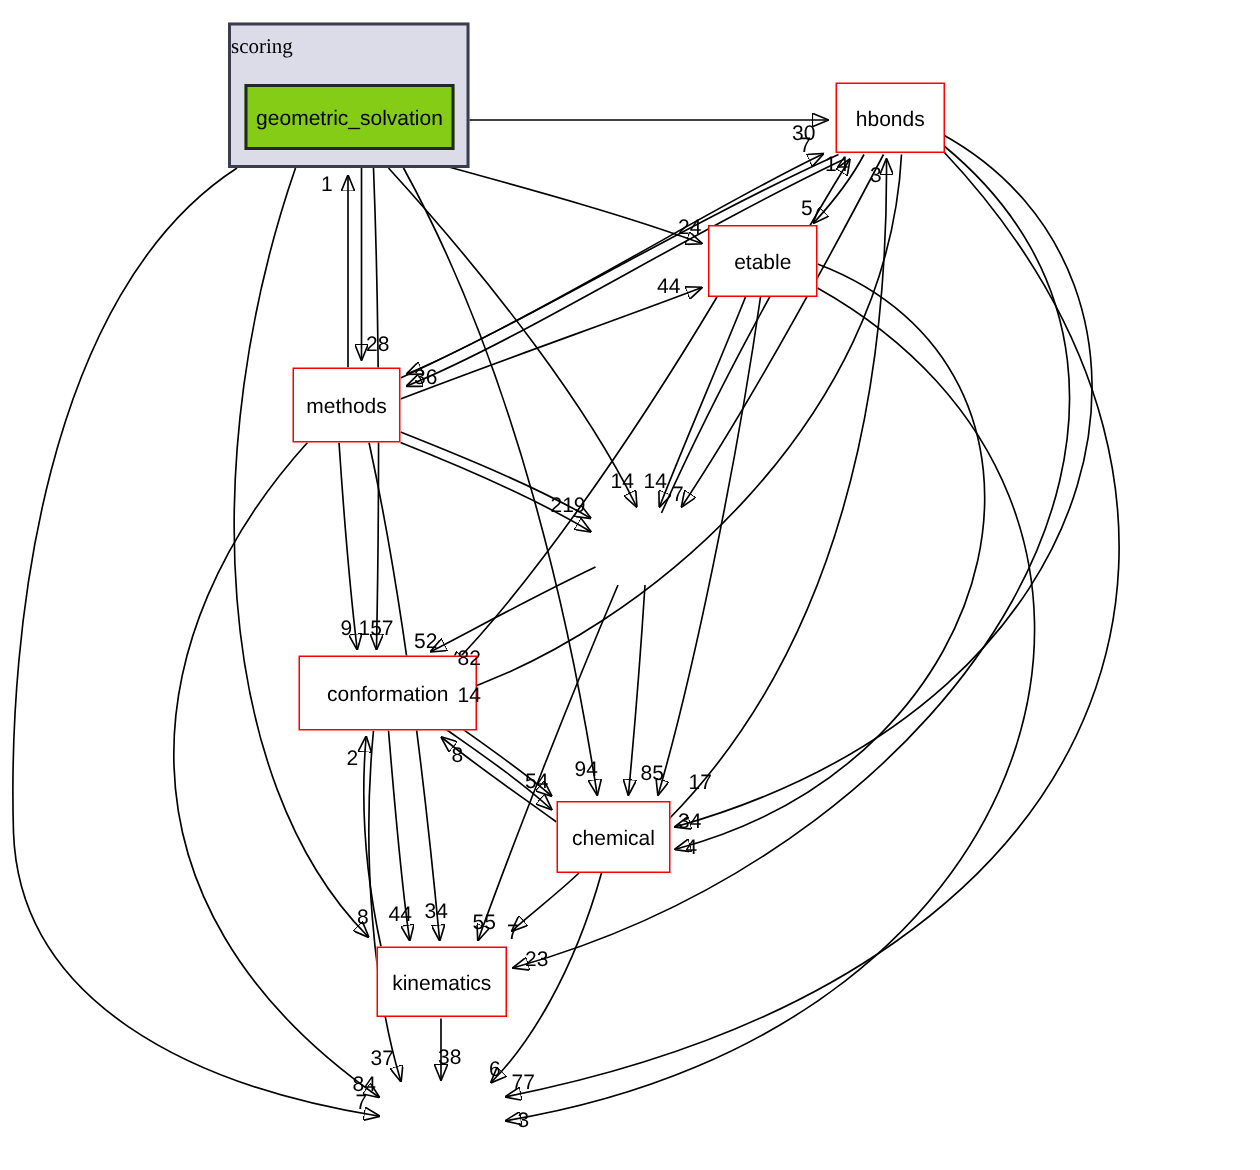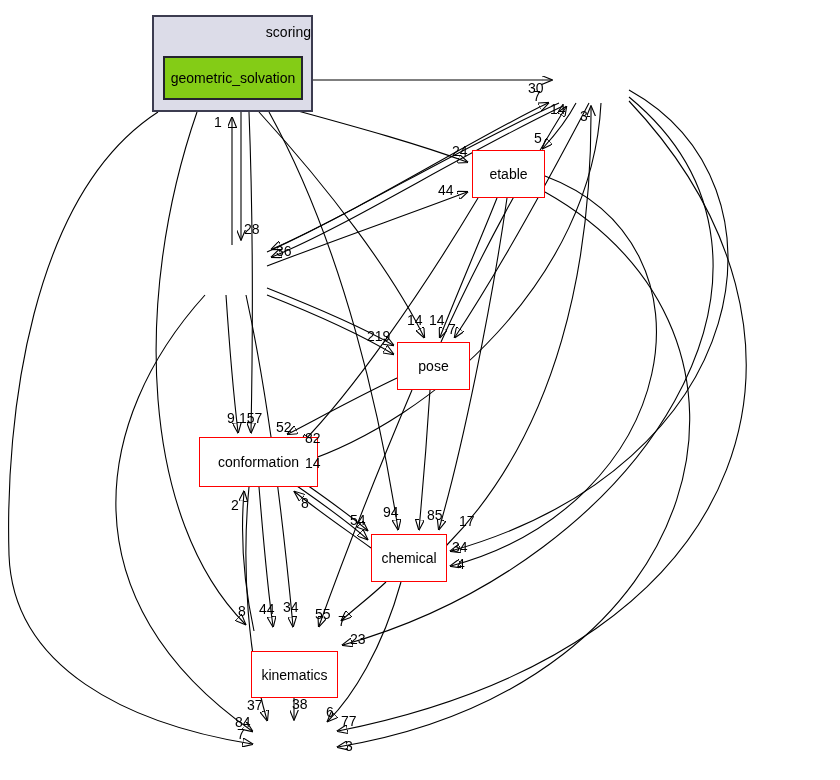--- a/index.html
+++ b/index.html
@@ -2,22 +2,22 @@
 <html><head>
 <meta charset="utf-8">
 <style>
   html,body{margin:0;padding:0;background:#ffffff;}
   .canvas{position:relative;width:840px;height:780px;background:#ffffff;
           font-family:"Liberation Sans",sans-serif;overflow:hidden;}
   svg.edge-layer{position:absolute;left:0;top:0;width:840px;height:780px;}
   svg.edge-layer path{fill:none;stroke:#000000;stroke-width:1.1px;}
   .cluster{position:absolute;left:152px;top:15px;width:161px;height:97px;
            background:#dcdce8;border:2px solid #3c3c50;box-sizing:border-box;}
-  .cluster-label{position:absolute;left:0;top:7px;width:100%;text-align:right;
-           font-size:14px;color:#000;}
+  .cluster-label{position:absolute;left:0;top:7px;width:100%;text-align:left;
+           font-size:14px;color:#000;font-family:Liberation Serif, serif;}
   .node{position:absolute;display:flex;align-items:center;justify-content:center;
         font-size:14px;color:#000;background:#ffffff;box-sizing:border-box;}
   .node.current{background:#84cc16;border:2px solid #24242e;}
   .node.red{border:1.5px solid #ff0000;}
   .node.plain{border:1.5px solid #000000;}
   .elabel{position:absolute;font-size:14px;line-height:14px;color:#000;
           transform:translateY(-50%);white-space:nowrap;}
 </style>
 </head>
 <body>
@@ -86,31 +86,32 @@
     <path d="M629,101 C845,330 770,645 338,731" marker-end="url(#arr)"></path>
     <path d="M545,192 C800,335 710,685 338,747" marker-end="url(#arr)"></path>
   </svg>
 
   <div class="cluster">
     <span class="cluster-label">scoring</span>
   </div>
 
   <div class="node current" style="left:163px;top:56px;width:140px;height:44px;">geometric_solvation</div>
 
+  <div class="node red" style="left:557px;top:55px;width:73px;height:47px;">hbonds</div>
 
   <div class="node red" style="left:472px;top:150px;width:73px;height:48px;">etable</div>
 
+  <div class="node red" style="left:195px;top:245px;width:72px;height:50px;">methods</div>
 
-  <div class="node red" style="left:397px;top:342px;width:73px;height:48px;">pose</div>
 
   <div class="node red" style="left:199px;top:437px;width:119px;height:50px;">conformation</div>
 
   <div class="node red" style="left:371px;top:534px;width:76px;height:48px;">chemical</div>
 
-  <div class="node red" style="left:251px;top:651px;width:87px;height:47px;text-align:center;">kinematics</div>
+  <div class="node red" style="left:251px;top:631px;width:87px;height:47px;text-align:center;">kinematics</div>
 
 
   <div>
       <span class="elabel" style="left: 528px; top: 71px; margin-top: 17px;">30</span>
       <span class="elabel" style="left: 533px; top: 96px;">7</span>
       <span class="elabel" style="left: 550px; top: 109px;">14</span>
       <span class="elabel" style="left: 580px; top: 116px;">3</span>
       <span class="elabel" style="left: 534px; top: 138px;">5</span>
       <span class="elabel" style="left: 440px; top: 151px; margin-left: 12px;">24</span>
       <span class="elabel" style="left: 438px; top: 190px;">44</span>

